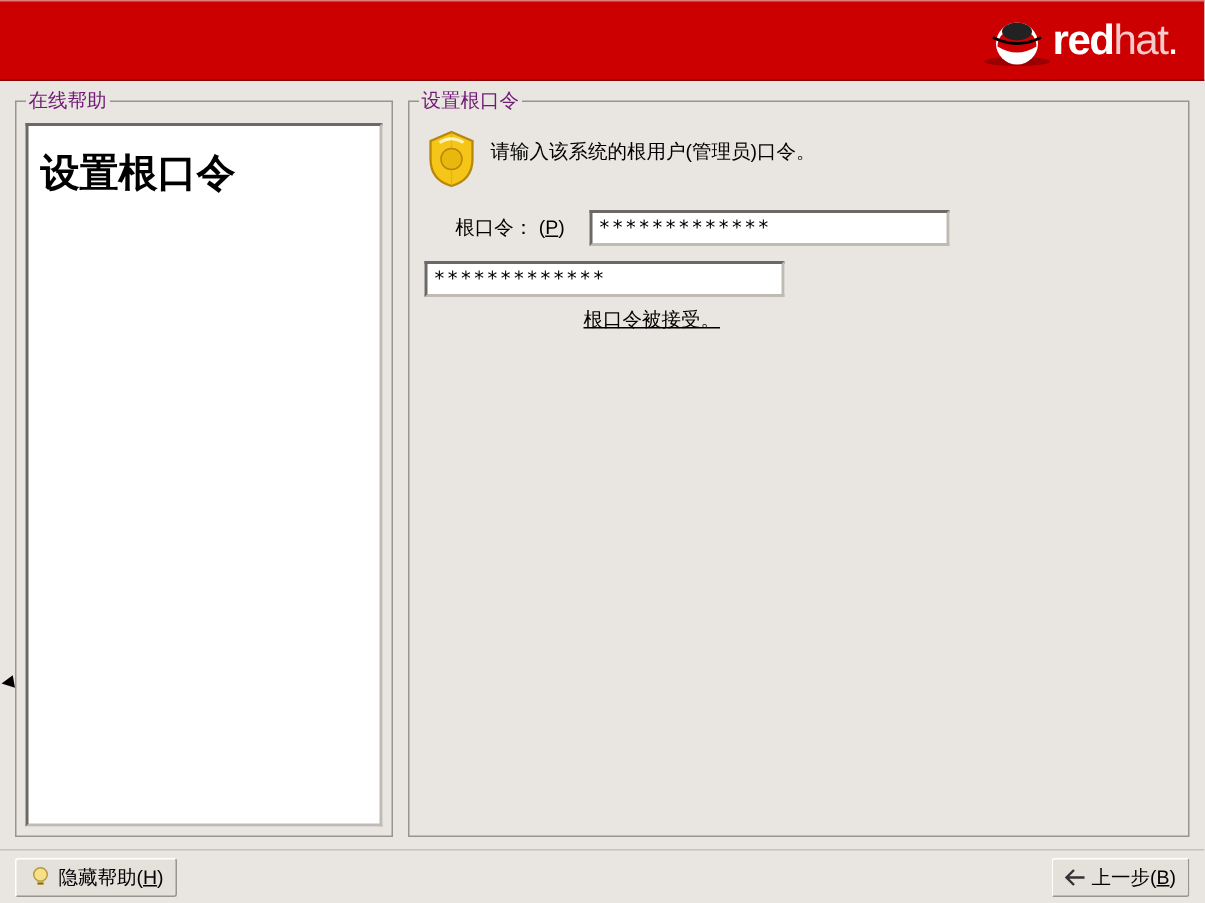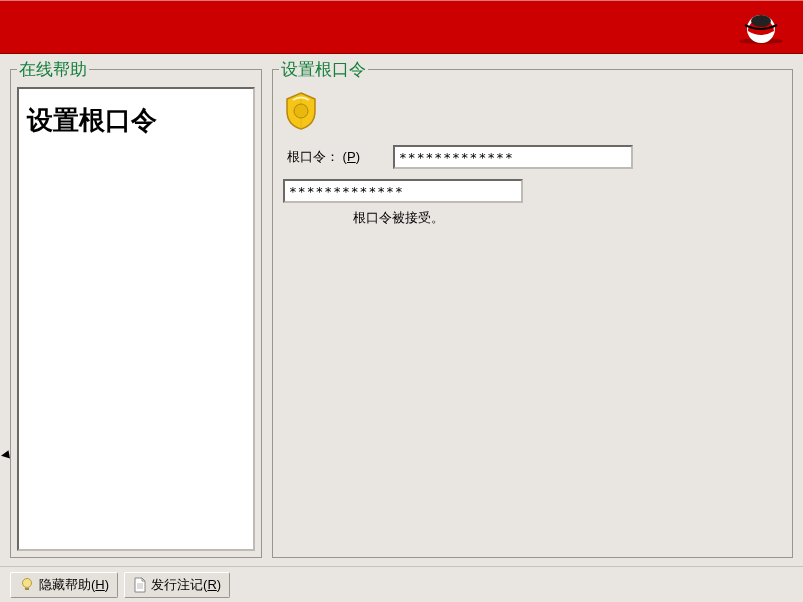--- a/index.html
+++ b/index.html
@@ -47,22 +47,22 @@
   fieldset {
     border: 1px solid #9a948e;
     border-radius: 0;
     padding: 6px;
     background: transparent;
     margin-top: 4px;
   }
   .help-fs { width: 252px; height: 500px; }
   .main-fs { flex: 1; height: 500px; }
   legend {
-    color: #15803d;
-    font-size: 17px;
+    color: #701a75;
+    font-size: 13px;
     padding: 0 2px;
   }
   .help-inner {
     background: #fff;
     border: 2px inset #bfbab4;
     width: 100%; height: 100%;
     padding: 8px;
     overflow: hidden;
   }
   .help-title {
@@ -84,37 +84,38 @@
   }
   .intro-text { padding-top: 6px; }
   .badge svg { display: block; }
   .form-row {
     display: flex;
     align-items: center;
     margin-bottom: 10px;
   }
   .form-label {
     width: 110px;
-    text-align: left;
+    text-align: center;
     padding-left: 4px;
   }
   .und { text-decoration: underline; }
   .pw-input {
     width: 240px;
     height: 24px;
     border: 2px inset #bfbab4;
     background: #fff;
     font-family: monospace;
     font-size: 13px;
     padding: 2px 4px;
     letter-spacing: 1px;
   }
   .status-row {
-    margin-left: 70px;
+    margin-left: 106px;
     margin-top: -4px;
+    text-decoration: underline;
   }
   .footer {
     position: absolute;
     left: 0; right: 0; bottom: 0;
     height: 36px;
     background: #e9e5e1;
     border-top: 1px solid #c8c2bb;
     display: flex;
     align-items: center;
     padding: 0 10px;
@@ -153,20 +154,23 @@
 <div class="banner">
   <div class="hat">
     <svg viewBox="0 0 48 36">
       <ellipse cx="24" cy="32" rx="22" ry="3" fill="#9a0000"></ellipse>
       <circle cx="24" cy="20" r="14" fill="#fff"></circle>
       <path d="M11 22 Q24 30 37 22 Q37 12 24 10 Q11 12 11 22 Z" fill="#cc0000"></path>
       <ellipse cx="24" cy="12" rx="10" ry="6" fill="#222"></ellipse>
       <path d="M8 16 Q24 24 40 16" stroke="#000" stroke-width="2" fill="none"></path>
     </svg>
   </div>
+  <div class="logo-text">
+    <span class="bold">red</span><span class="light">hat</span><span class="dot">.</span>
+  </div>
 </div>
 
 <div class="content">
 
   <fieldset class="help-fs">
     <legend>在线帮助</legend>
     <div class="help-inner">
       <div class="help-title">设置根口令</div>
     </div>
   </fieldset>
@@ -177,20 +181,21 @@
 
       <div class="intro-row">
         <div class="badge">
           <svg width="36" height="40" viewBox="0 0 36 40">
             <path d="M18 2 L32 8 L32 20 Q32 34 18 38 Q4 34 4 20 L4 8 Z" fill="#f5c518" stroke="#b8860b" stroke-width="1.5"></path>
             <path d="M18 2 L18 38" stroke="#d8a80a" stroke-width="0.8" opacity="0.6"></path>
             <path d="M10 9 Q18 4 26 9" stroke="#fff7cc" stroke-width="2" fill="none" opacity="0.9"></path>
             <circle cx="18" cy="20" r="7" fill="#e8b80c" stroke="#b8860b"></circle>
           </svg>
         </div>
+        <div class="intro-text">请输入该系统的根用户(管理员)口令。</div>
       </div>
 
       <div class="form-row">
         <div class="form-label">
           <span>根口令：</span>
           (<span class="und">P</span>)
         </div>
         <input type="text" class="pw-input" value="*************" style="">
       </div>
 
@@ -210,31 +215,27 @@
     <span>
       <svg width="16" height="16" viewBox="0 0 16 16">
         <circle cx="8" cy="6" r="4.5" fill="#f6e08a" stroke="#b89b3a"></circle>
         <rect x="6" y="10" width="4" height="3" fill="#c7ac55"></rect>
         <line x1="6" y1="12" x2="10" y2="12" stroke="#7a6a30"></line>
       </svg>
     </span>
     <span><span>隐藏帮助</span>(<span class="und">H</span>)</span>
   </button>
 
+
+  <div class="spacer"></div>
+
   <button class="btn">
     <span>
-      <svg width="14" height="16" viewBox="0 0 14 16">
-        <path d="M2 1 H9 L12 4 V15 H2 Z" fill="#fff" stroke="#888"></path>
-        <path d="M9 1 V4 H12" fill="none" stroke="#888"></path>
-        <line x1="4" y1="7" x2="10" y2="7" stroke="#bbb"></line>
-        <line x1="4" y1="9" x2="10" y2="9" stroke="#bbb"></line>
-        <line x1="4" y1="11" x2="10" y2="11" stroke="#bbb"></line>
+      <svg width="14" height="12" viewBox="0 0 14 12">
+        <path d="M6 1 L1 6 L6 11 M1 6 H13" fill="none" stroke="#333" stroke-width="1.6"></path>
       </svg>
     </span>
-    <span><span>发行注记</span>(<span class="und">R</span>)</span>
+    <span><span>上一步</span>(<span class="und">B</span>)</span>
   </button>
 
-  <div class="spacer"></div>
-
-
 </div>
 
 <div class="cursor-ptr">◄</div>
 
 </body></html>

